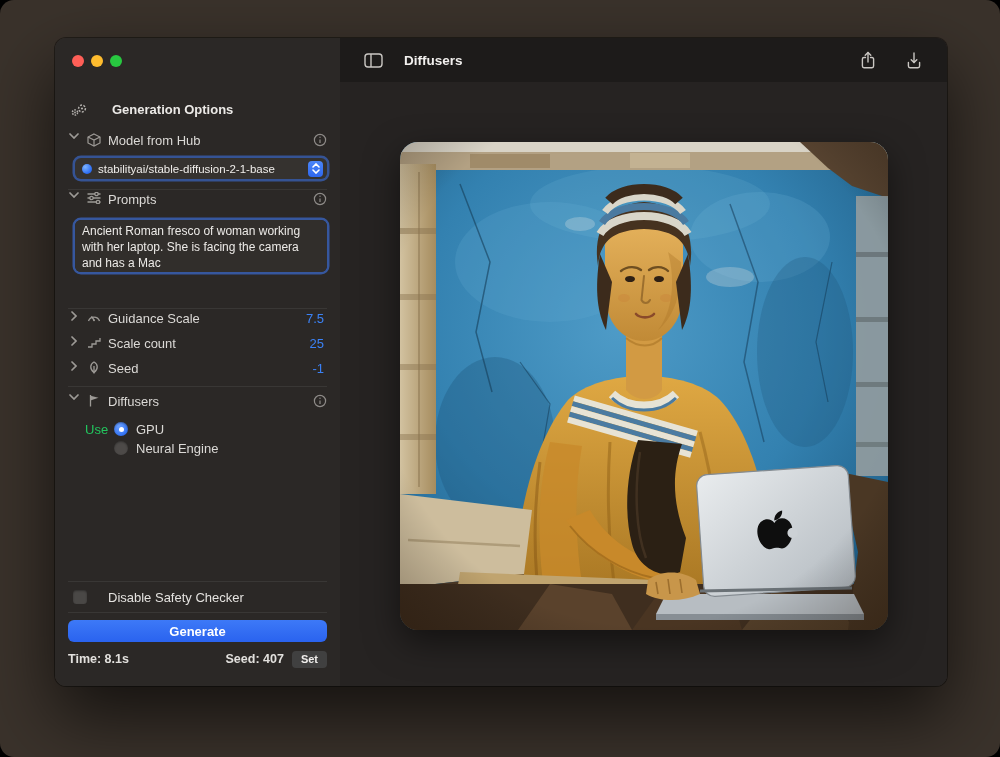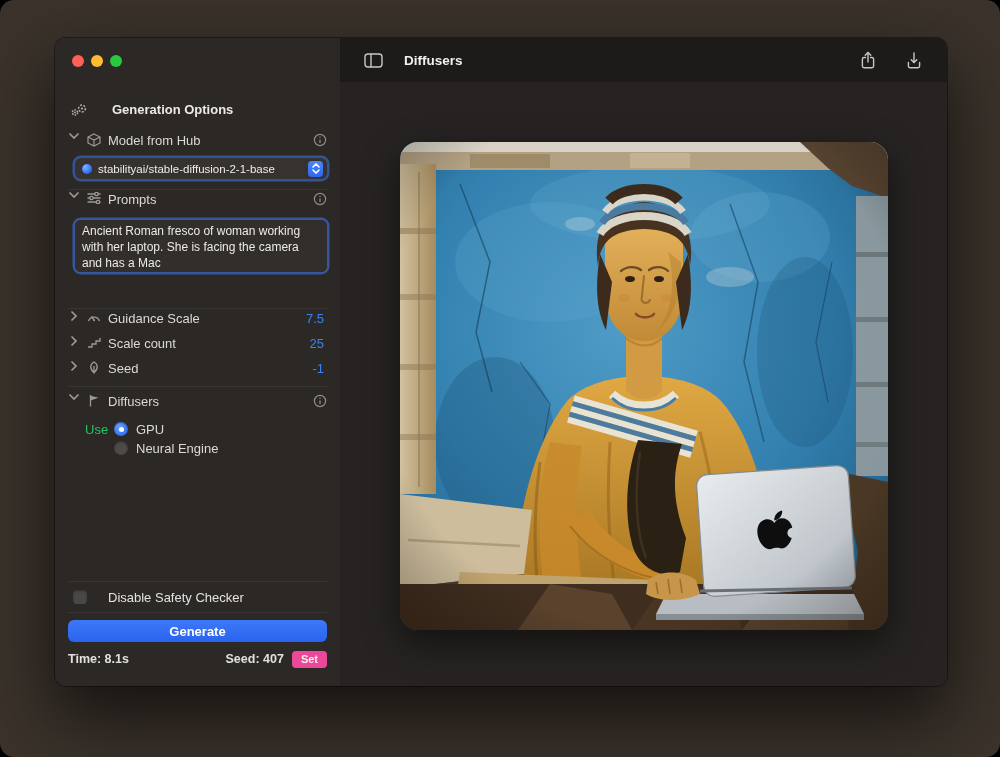--- a/index.html
+++ b/index.html
@@ -46,21 +46,21 @@
   .checkbox{width:14px;height:14px;border-radius:3.5px;background:rgba(255,255,255,.15);
             box-shadow:inset 0 1px 2px rgba(0,0,0,.35);flex:0 0 auto;}
   .safety-row{position:absolute;left:18px;top:549px;height:20px;display:flex;align-items:center;gap:21px;
               color:#e4e2df;font-size:13px;}
   .generate{position:absolute;left:13px;top:582px;right:13px;height:22px;border:none;border-radius:6px;
             background:linear-gradient(#3d79f7,#2a63ef);color:#fff;font-size:13px;font-weight:700;
             font-family:"Liberation Sans",sans-serif;cursor:pointer;}
   .statusbar{position:absolute;left:13px;right:13px;top:610px;height:22px;display:flex;align-items:center;
              color:#e2e0dd;font-size:12.5px;font-weight:700;}
   .statusbar .right{margin-left:auto;display:flex;align-items:center;gap:8px;}
-  .set-btn{height:17px;padding:0 9px;border:none;border-radius:4px;background:#ec4899;color:#f0eeec;
+  .set-btn{height:17px;padding:0 9px;border:none;border-radius:4px;background:#404040;color:#f0eeec;
            font-size:11px;font-weight:700;font-family:"Liberation Sans",sans-serif;cursor:pointer;}
   
   .main{position:absolute;left:285px;top:0;right:0;height:100%;background:#252221;text-align:center;}
   .mheader{position:absolute;left:0;top:0;right:0;height:44px;background:#1d1b1a;
            border-bottom:1px solid rgba(0,0,0,.55);display:flex;align-items:center;}
   .mtitle{color:#f2f0ee;font-size:13.5px;font-weight:700;margin-left:20px;}
   .mh-right{margin-left:auto;display:flex;align-items:center;gap:24px;padding-right:22px;}
   .toolbtn{display:flex;align-items:center;justify-content:center;width:22px;height:22px;cursor:pointer;}
   .canvas{position:absolute;left:0;top:44px;right:0;bottom:0;background:#262322;}
   .gen-image{position:absolute;left:60px;top:60px;width:488px;height:488px;border-radius:18px;overflow:hidden;

